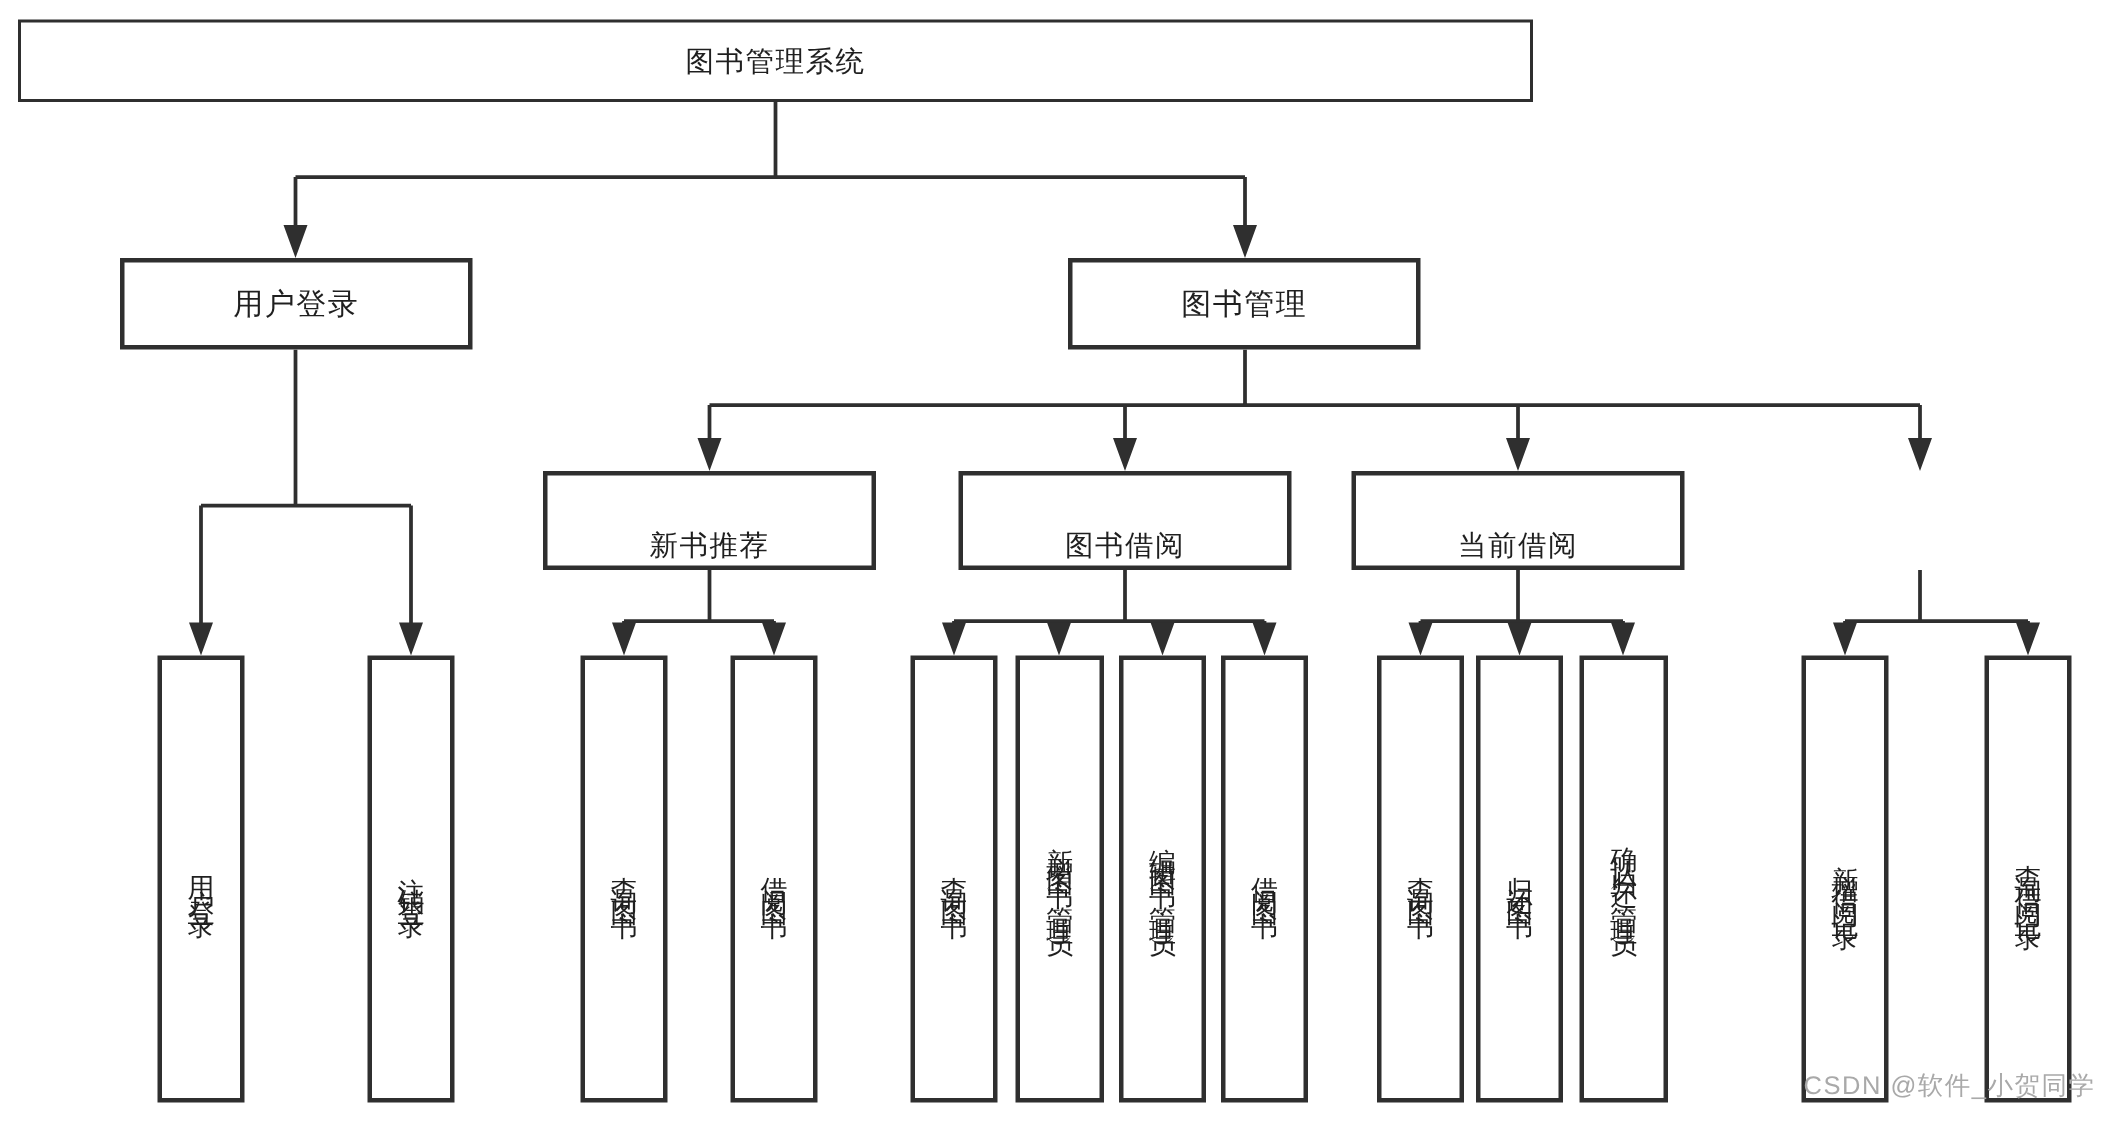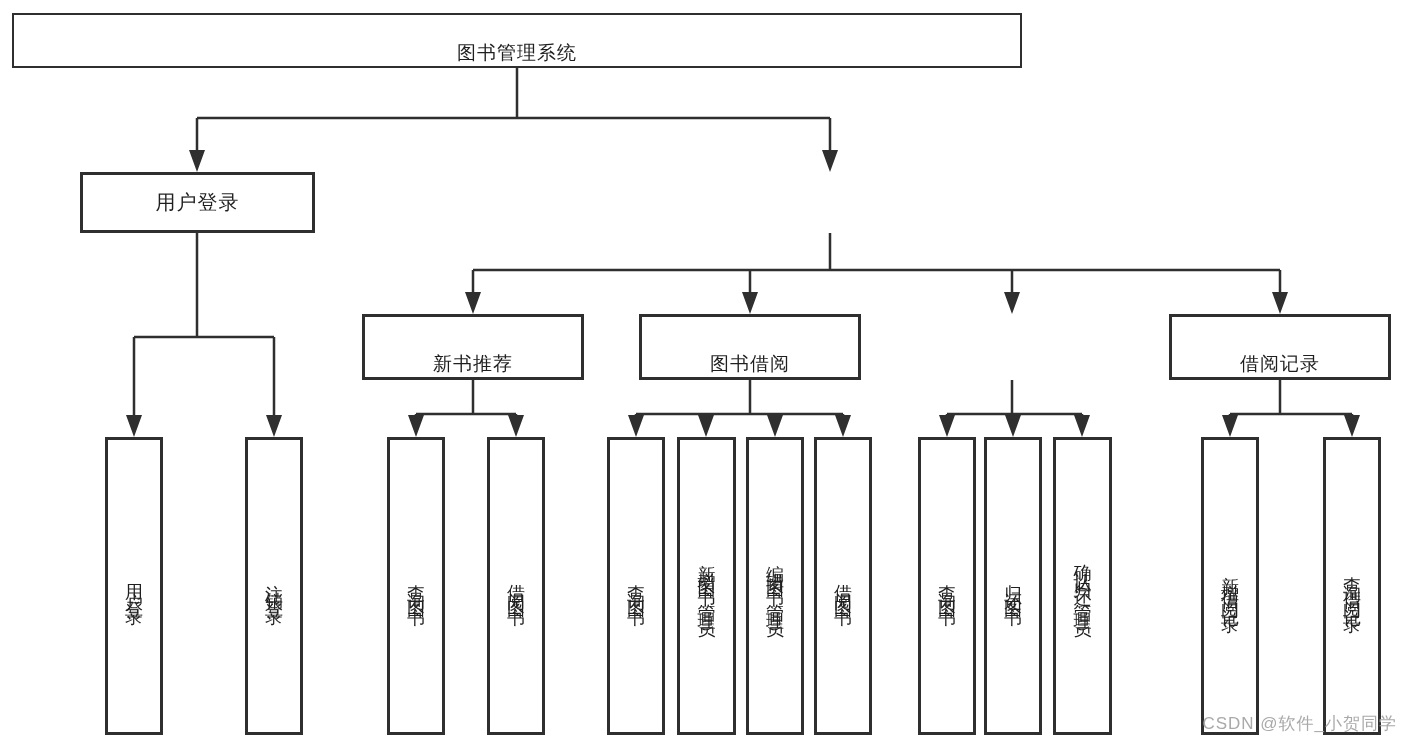--- a/index.html
+++ b/index.html
@@ -77,36 +77,39 @@
       M1004 292 L1020 292 L1012 314 Z  M1272 292 L1288 292 L1280 314 Z
       M126 415 L142 415 L134 437 Z  M266 415 L282 415 L274 437 Z
       M408 415 L424 415 L416 437 Z  M508 415 L524 415 L516 437 Z
       M628 415 L644 415 L636 437 Z  M698 415 L714 415 L706 437 Z
       M767 415 L783 415 L775 437 Z  M835 415 L851 415 L843 437 Z
       M939 415 L955 415 L947 437 Z  M1005 415 L1021 415 L1013 437 Z
       M1074 415 L1090 415 L1082 437 Z
       M1222 415 L1238 415 L1230 437 Z  M1344 415 L1360 415 L1352 437 Z"></path>
   </svg>
 
-  <div class="box root" style="left:12px; top:13px; width:1010px; height:55px;align-items:flex-end;">
+  <div class="box root" style="left:12px; top:13px; width:1010px; height:55px;">
     <span>图书管理系统</span>
   </div>
 
   <div class="box lvl2" style="left:80px; top:172px; width:235px; height:61px;">
     <span>用户登录</span>
+  </div>
+  <div class="box lvl2" style="left:712px; top:172px; width:235px; height:61px;">
+    <span>图书管理</span>
   </div>
 
   <div class="box lvl3" style="left:362px; top:314px; width:222px; height:66px;">
     <span>新书推荐</span>
   </div>
   <div class="box lvl3" style="left:639px; top:314px; width:222px; height:66px;">
     <span>图书借阅</span>
   </div>
-  <div class="box lvl3" style="left:1169px; top:314px; width:222px; height:66px;">
-    <span>借阅记录</span>
+  <div class="box lvl3" style="left:901px; top:314px; width:222px; height:66px;">
+    <span>当前借阅</span>
   </div>
 
   <div class="box leaf" style="left:105px; top:437px; width:58px; height:298px;">
     <span>用户登录</span>
   </div>
   <div class="box leaf" style="left:245px; top:437px; width:58px; height:298px;">
     <span>注销登录</span>
   </div>
 
   <div class="box leaf" style="left:387px; top:437px; width:58px; height:298px;">

